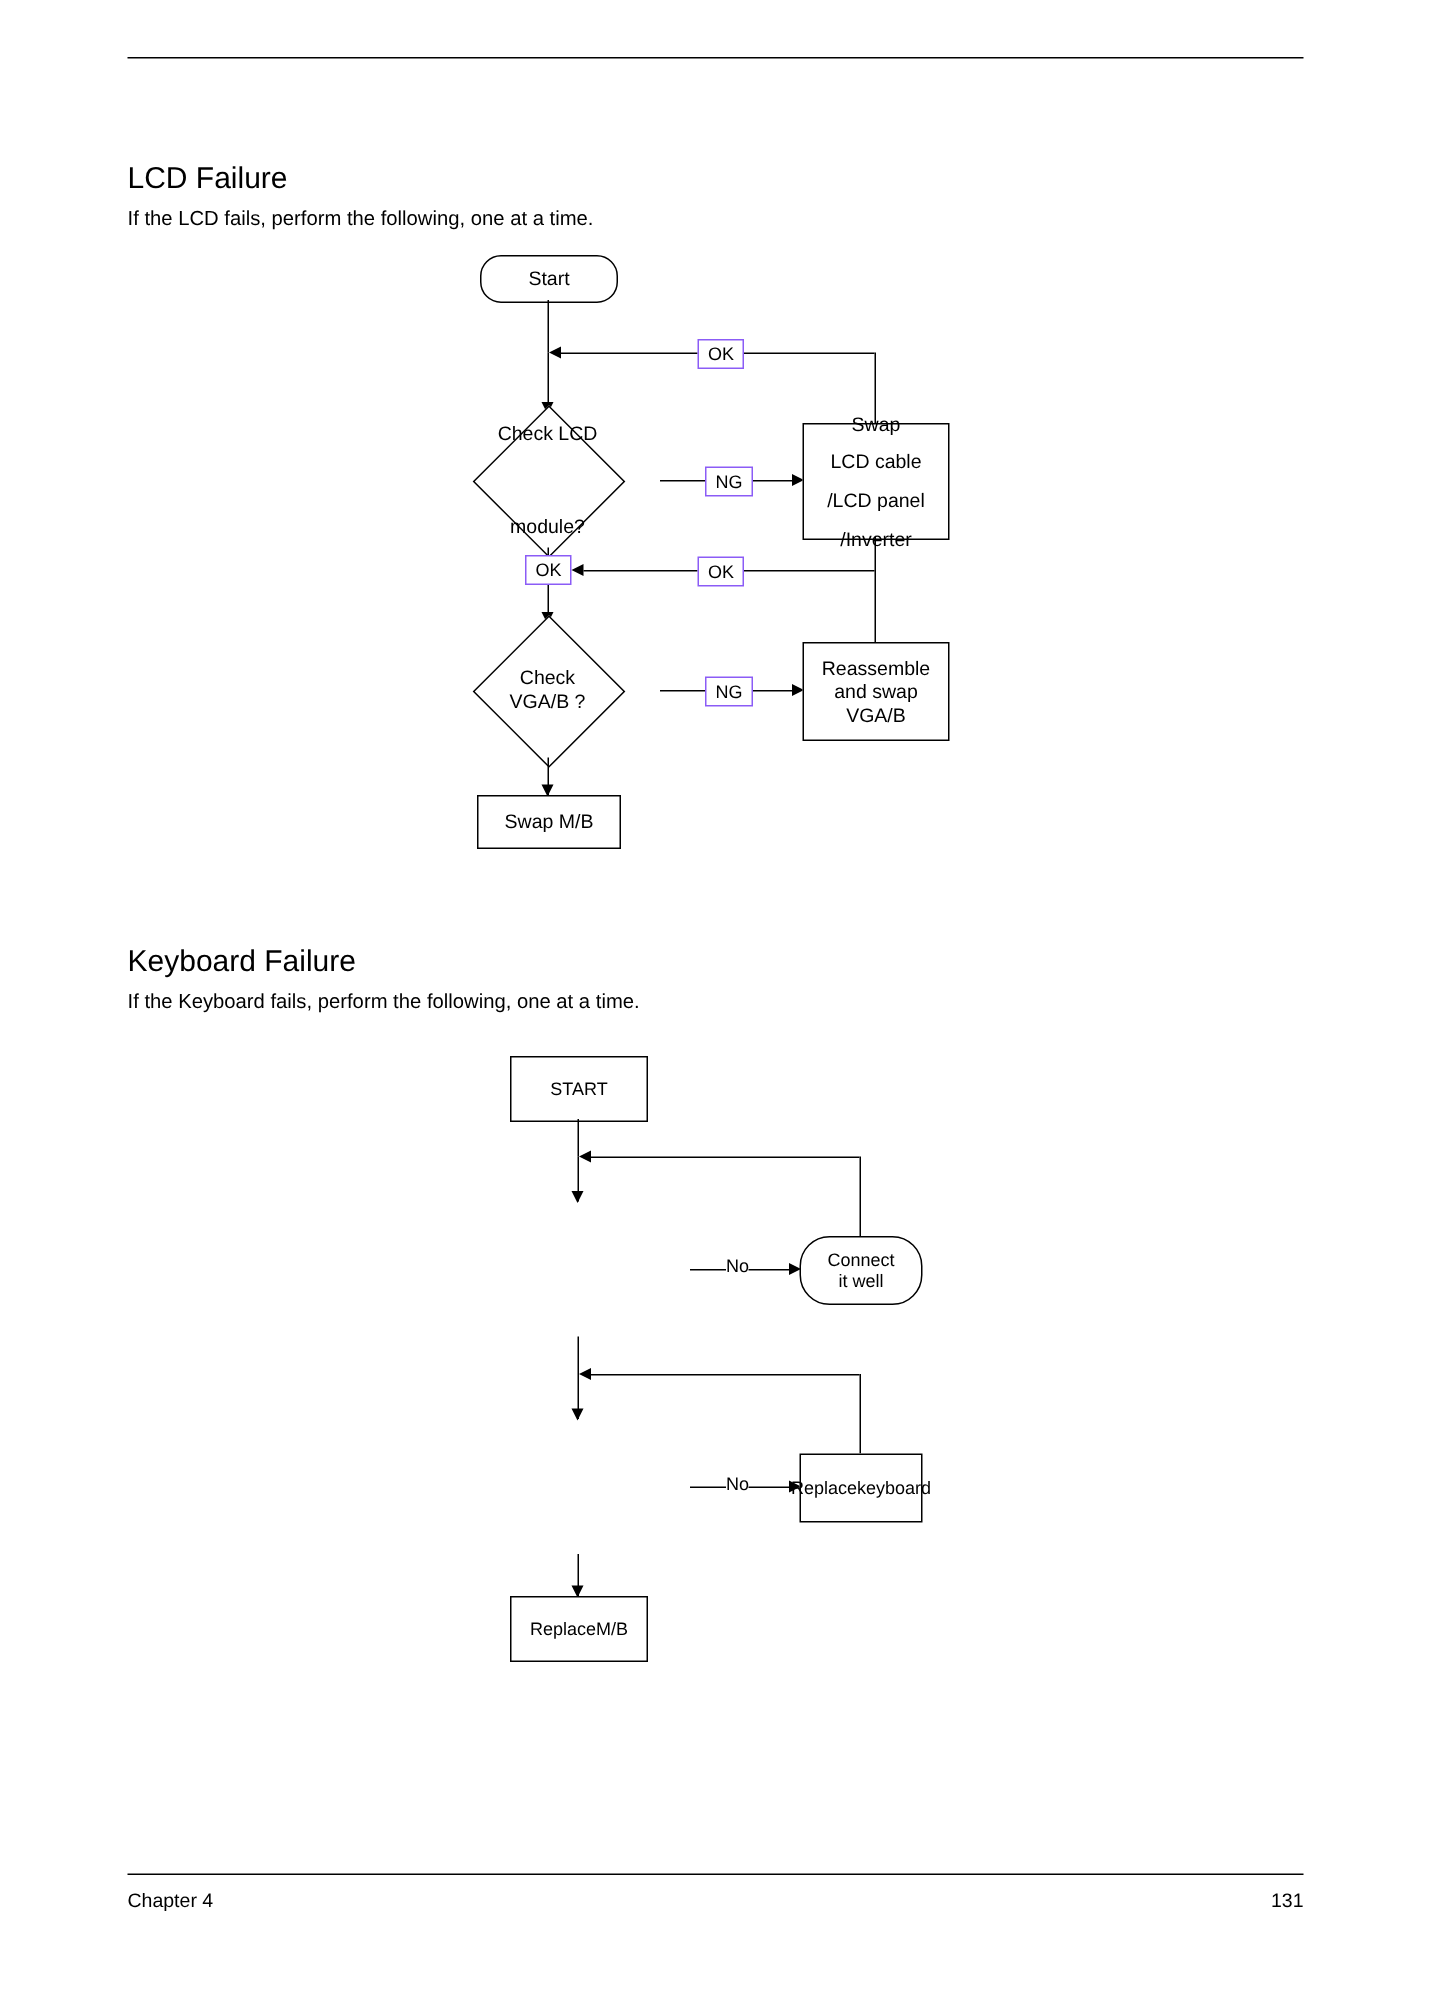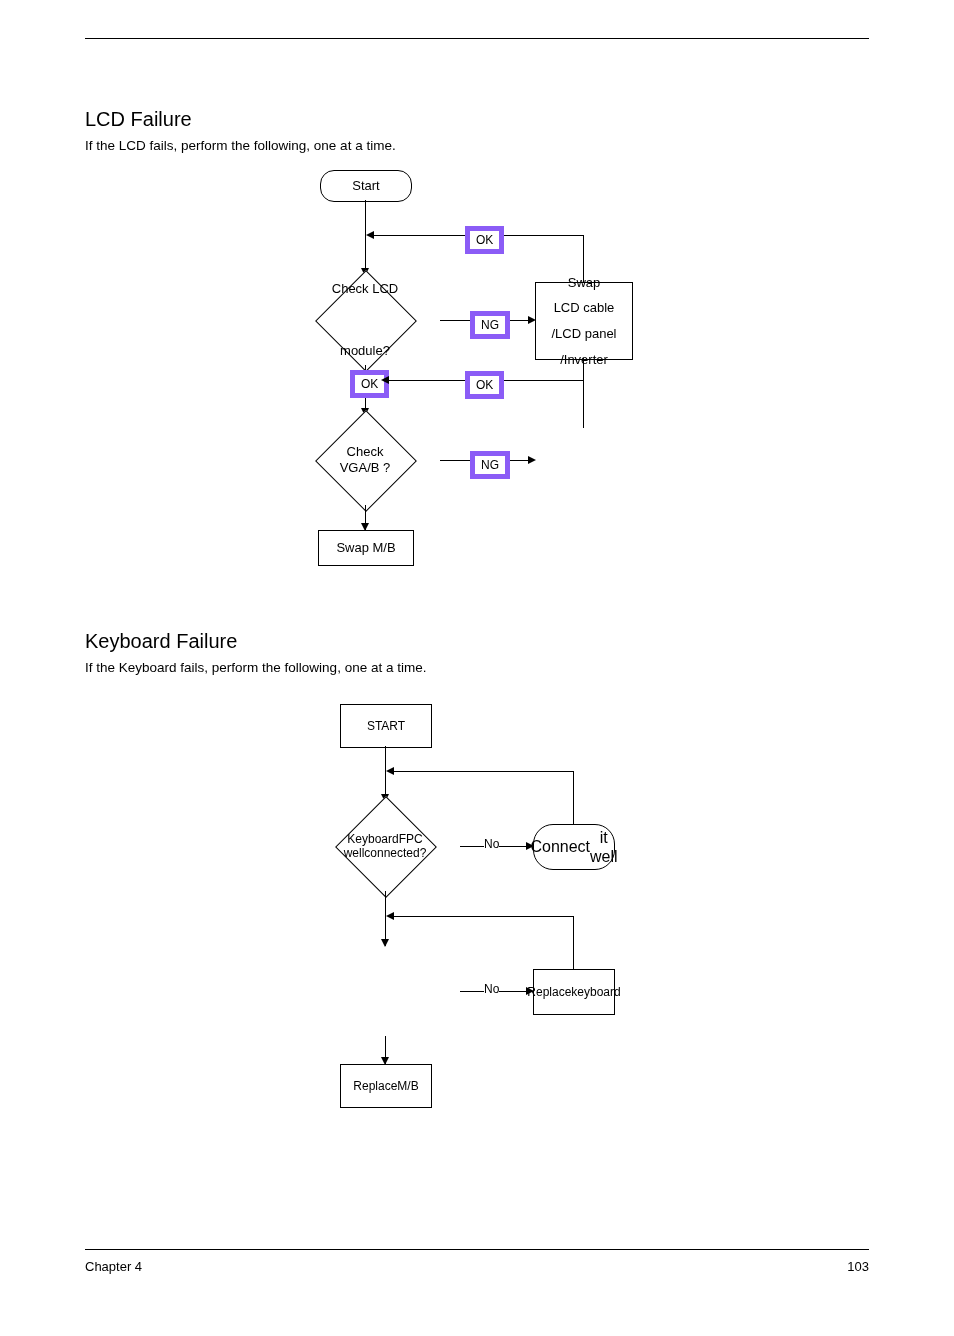--- a/index.html
+++ b/index.html
@@ -81,21 +81,21 @@
     position: absolute;
     display: flex;
     align-items: center;
     justify-content: center;
     text-align: center;
     font-size: 13px;
     line-height: 1.2;
   }
   .label-box {
     position: absolute;
-    border: 5px solid #8b5cf6;
+    border: 1px solid #8b5cf6;
     background: #fff;
     font-size: 12px;
     display: flex;
     align-items: center;
     justify-content: center;
     padding: 2px 6px;
   }
   .label-text {
     position: absolute;
     font-size: 12px;
@@ -189,20 +189,25 @@
       <div class="diamond-label" style="left:0; top:0; width:150px; height:90px; flex-direction:column;">
         <span>Check</span>
         <span>VGA/B ?</span>
       </div>
     </div>
 
     <div class="hline" style="left:160px; top:300px; width:90px;"></div>
     <div class="arrow-right" style="left:248px; top:296px;"></div>
     <div class="label-box" style="left:190px; top:291px;">NG</div>
 
+    <div class="node rect" style="left:255px; top:268px; width:96px; height:64px; flex-direction:column;">
+      <span>Reassemble</span>
+      <span>and swap</span>
+      <span>VGA/B</span>
+    </div>
 
     <div class="vline" style="left:303px; top:220px; height:48px;"></div>
 
     <div class="vline" style="left:85px; top:345px; height:25px;"></div>
     <div class="arrow-down" style="left:81px; top:363px;"></div>
 
     <div class="node rect" style="left:38px; top:370px; width:94px; height:34px;">Swap M/B</div>
   </div>
 
   <div class="heading" style="left:85px; top:630px;">Keyboard Failure</div>
@@ -211,33 +216,26 @@
   <div class="flowchart" style="top:696px; left:300px; width:360px; height:430px;">
 
     <div class="node rect" style="left:40px; top:8px; width:90px; height:42px; font-size:12px;">START</div>
 
     <div class="vline" style="left:85px; top:50px; height:25px;"></div>
 
     <div class="vline" style="left:85px; top:75px; height:30px;"></div>
     <div class="arrow-down" style="left:81px; top:98px;"></div>
     <div class="arrow-left" style="left:86px; top:71px;"></div>
 
-    <div class="diamond-wrap" style="left:10px; top:105px; width:150px; height:90px;">
-      <div class="diamond" style="left:40px; top:10px; width:70px; height:70px;"></div>
-      <div class="diamond-label" style="left:0; top:0; width:150px; height:90px; flex-direction:column; font-size:12px;">
-        <span>KeyboardFPC</span>
-        <span>wellconnected?</span>
-      </div>
-    </div>
 
     <div class="hline" style="left:160px; top:150px; width:68px;"></div>
     <div class="arrow-right" style="left:226px; top:146px;"></div>
     <div class="label-text" style="left:184px; top:141px;">No</div>
 
-    <div class="node rect" style="left:233px; top:128px; width:80px; height:44px; font-size:16px;border-radius:20px;">
+    <div class="node rect" style="left:233px; top:128px; width:80px; height:44px; flex-direction:column; font-size:12px;border-radius:20px;">
       <span>Connect</span>
       <span>it well</span>
     </div>
 
     <div class="vline" style="left:273px; top:75px; height:53px;"></div>
     <div class="hline" style="left:94px; top:75px; width:179px;"></div>
 
     <div class="vline" style="left:85px; top:195px; height:25px;"></div>
 
     <div class="vline" style="left:85px; top:220px; height:30px;"></div>
@@ -257,15 +255,15 @@
       <span>keyboard</span>
     </div>
 
     <div class="vline" style="left:85px; top:340px; height:28px;"></div>
     <div class="arrow-down" style="left:81px; top:361px;"></div>
 
     <div class="node rect" style="left:40px; top:368px; width:90px; height:42px; font-size:12px;">ReplaceM/B</div>
   </div>
 
   <div class="footer" style="left:85px; bottom:62px;">Chapter 4</div>
-  <div class="footer" style="right:85px; bottom:62px;">103</div>
+  <div class="footer" style="right:85px; bottom:62px;">131</div>
 
 </div>
 
 </body></html>

